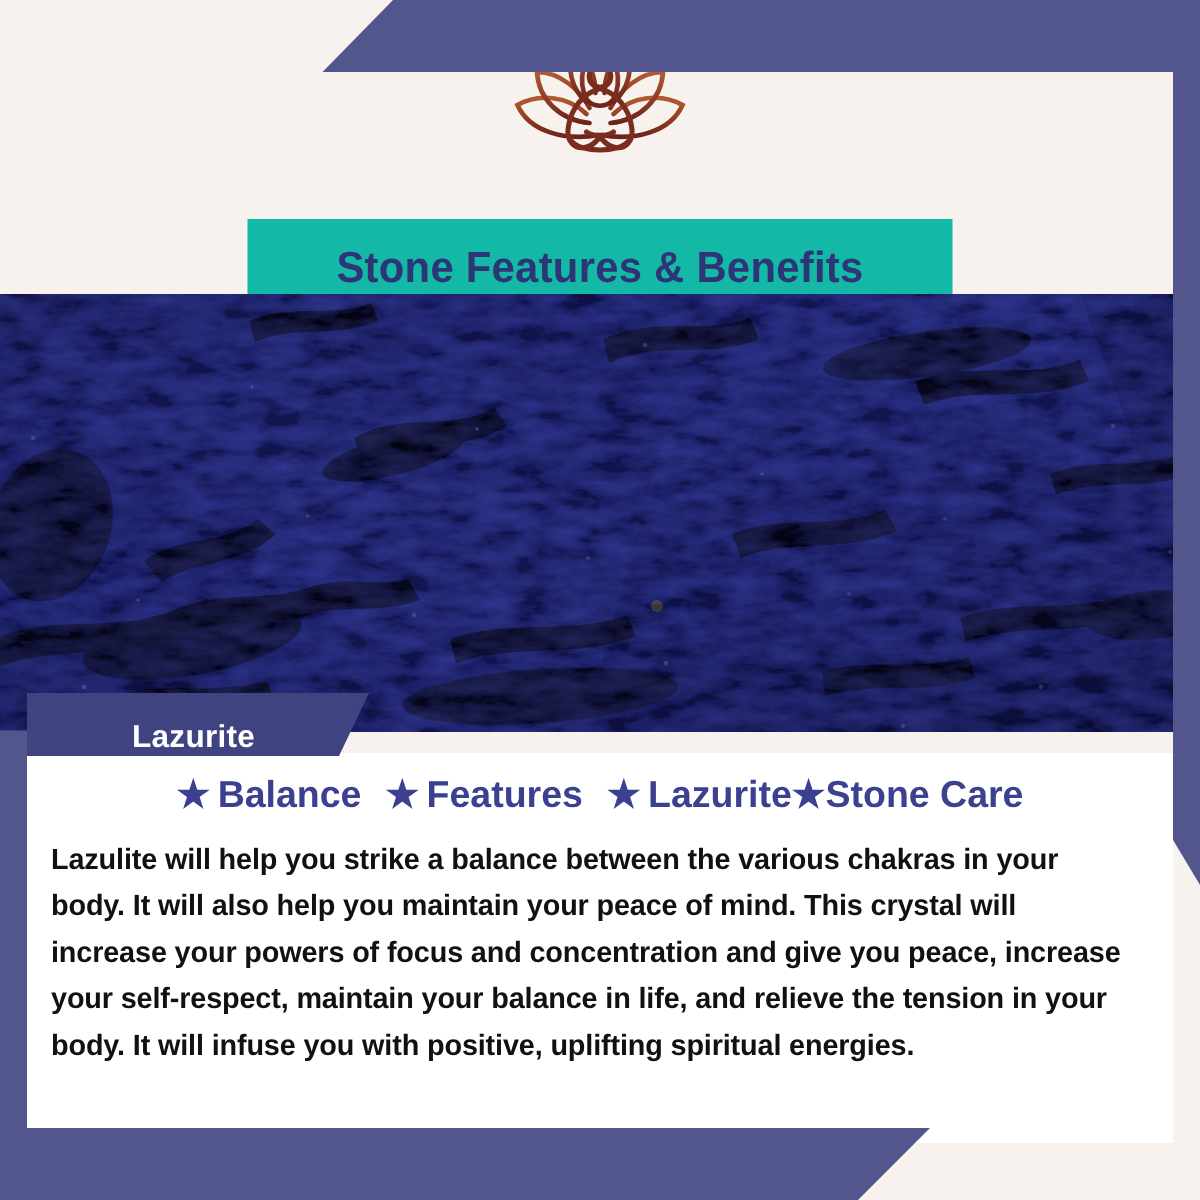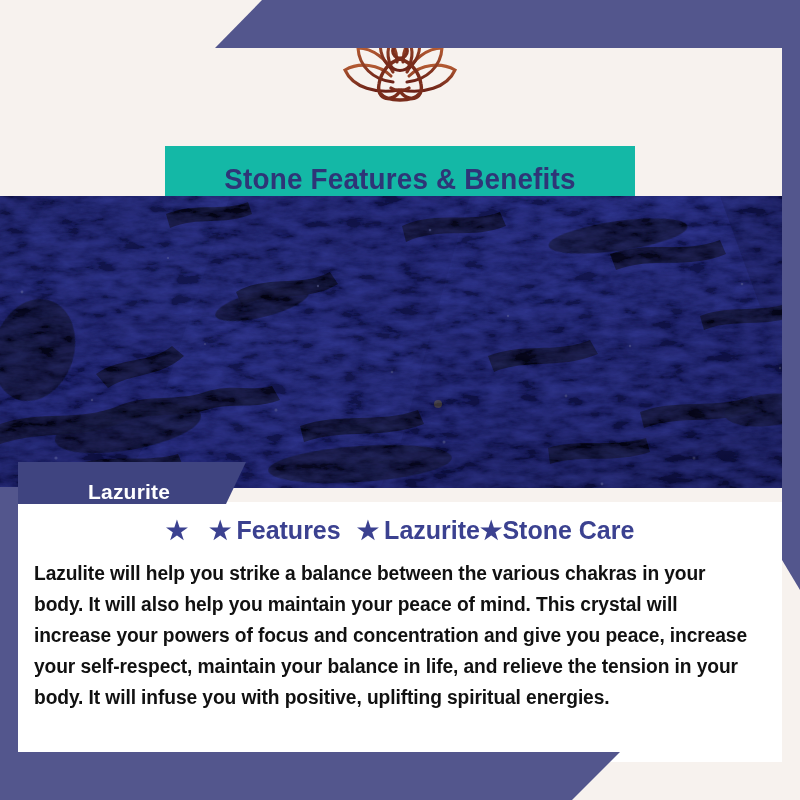--- a/index.html
+++ b/index.html
@@ -292,20 +292,21 @@
   <div class="name-tag">
     <span class="name-text">Lazurite</span>
   </div>
 
   <div class="panel">
     <div class="panel-top-strip"></div>
 
     <div class="keywords">
       <span class="kw">
         <span class="star">★</span>
+        <span class="kw-label">Balance</span>
       </span>
       <span class="kw-gap"></span>
       <span class="kw">
         <span class="star">★</span>
         <span class="kw-label">Features</span>
       </span>
       <span class="kw-gap"></span>
       <span class="kw">
         <span class="star">★</span>
         <span class="kw-label">Lazurite</span>

